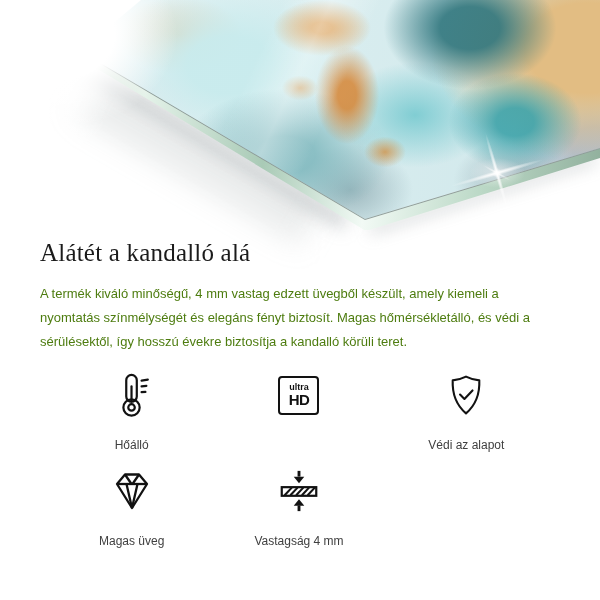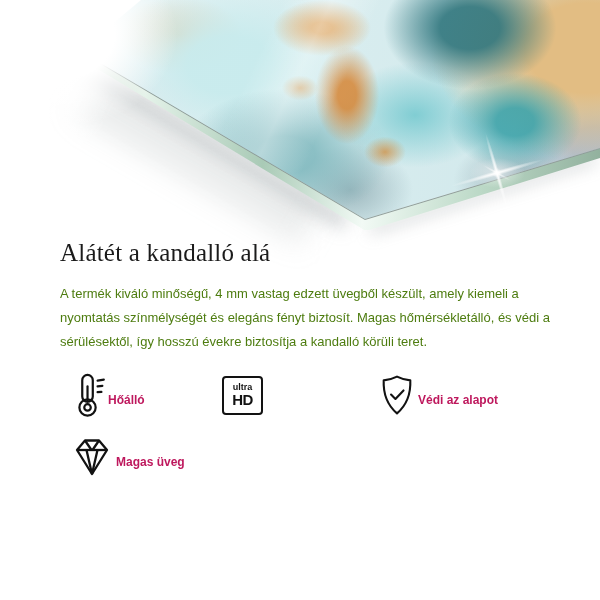--- a/index.html
+++ b/index.html
@@ -41,31 +41,31 @@
   .glass-edge{position:absolute;inset:0;
     clip-path:polygon(80px 52px,365px 220px,600px 149px,600px 158px,366px 231px,81px 59px);
     background:linear-gradient(97deg,#9db8a6 5%,#e4f2e9 25%,#a9cab6 45%,#f2faf5 62%,#bcd9c7 80%,#8fae9b);}
   .hero-fade{position:absolute;inset:0;pointer-events:none;
     background:
       radial-gradient(170px 130px at 55px 35px,#fff 35%,rgba(255,255,255,0) 72%),
       linear-gradient(100deg,#fff 3%,rgba(255,255,255,0) 20%);}
   .sparkle{position:absolute;left:437px;top:113px;pointer-events:none;}
 
   
-  .content{padding:0 60px;}
+  .content{padding:0 40px;}
   .title{font-family:"Liberation Serif","DejaVu Serif",serif;font-weight:400;color:#1b1b1b;
          font-size:25px;line-height:34px;margin:6px 0 12px;letter-spacing:.2px;}
   .title span{display:block;}
   .desc{font-size:13px;line-height:24px;color:#4d7c0f;width:518px;margin:10px 0 0;}
 
   
   .features{display:grid;grid-template-columns:repeat(3,1fr);margin:18px 10px 0 8px;row-gap:16px;}
-  .feature{display:flex;align-items:center;}
+  .feature{display:flex;flex-direction:column;align-items:center;}
   .icon-box{height:46px;display:flex;align-items:center;justify-content:center;}
-  .feature-label{margin-top:9px;font-size:12px;color:#be185d;text-align:center;font-weight:bold;}
+  .feature-label{margin-top:20px;font-size:12px;color:#404040;text-align:center;}
   .ico{stroke:#121212;fill:none;stroke-width:2.3;}
   .uhd{width:37px;height:35px;border:2.8px solid #121212;border-radius:4px;display:flex;
        flex-direction:column;align-items:center;justify-content:center;color:#121212;font-weight:700;}
   .uhd .t{font-size:9px;line-height:9px;}
   .uhd .b{font-size:15px;line-height:15px;letter-spacing:-.5px;}
 </style>
 </head>
 <body>
 
 <div class="page">
@@ -147,16 +147,35 @@
             <path d="M9 14 L17 4.5 L31 4.5 L39 14 L24 38 Z"></path>
             <line x1="9" y1="14" x2="39" y2="14"></line>
             <path d="M17 4.5 L23.5 14 M31 4.5 L24.5 14"></path>
             <path d="M18.5 14 L24 38 M29.5 14 L24 38"></path>
           </svg>
         </div>
         <div class="feature-label">Magas üveg</div>
       </div>
 
 
+      <div class="feature">
+        <div class="icon-box">
+          <svg width="48" height="46" viewBox="0 0 48 48" class="ico" stroke-width="2">
+            <rect x="6" y="20" width="36" height="9"></rect>
+            <g stroke-width="2.2">
+              <line x1="9" y1="28.5" x2="16.5" y2="20.5"></line>
+              <line x1="15" y1="28.5" x2="22.5" y2="20.5"></line>
+              <line x1="21" y1="28.5" x2="28.5" y2="20.5"></line>
+              <line x1="27" y1="28.5" x2="34.5" y2="20.5"></line>
+              <line x1="33" y1="28.5" x2="40.5" y2="20.5"></line>
+            </g>
+            <line x1="24" y1="3" x2="24" y2="9" stroke-width="3"></line>
+            <polygon points="24,16 18.5,9 29.5,9" fill="#121212" stroke="none"></polygon>
+            <line x1="24" y1="45" x2="24" y2="39" stroke-width="3"></line>
+            <polygon points="24,32.5 18.5,39.5 29.5,39.5" fill="#121212" stroke="none"></polygon>
+          </svg>
+        </div>
+        <div class="feature-label">Vastagság 4 mm</div>
+      </div>
 
     </div>
   </div>
 </div>
 
 </body></html>

